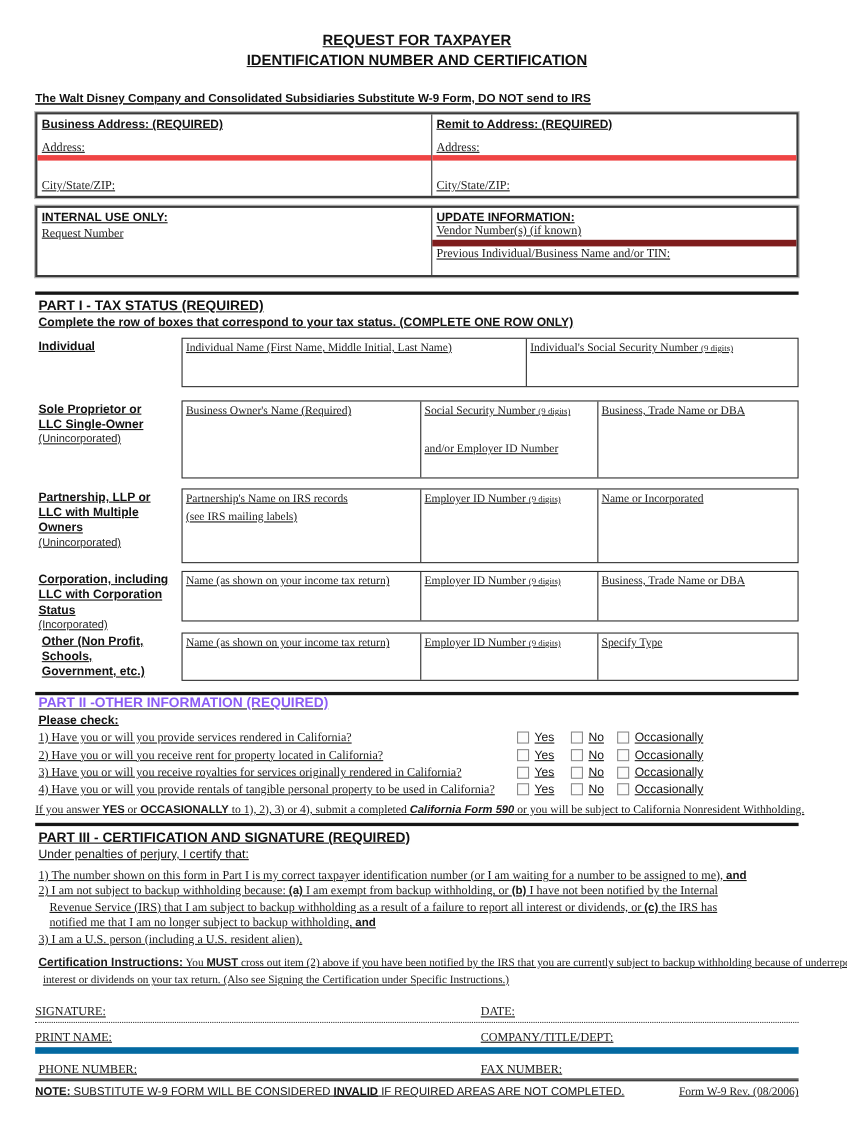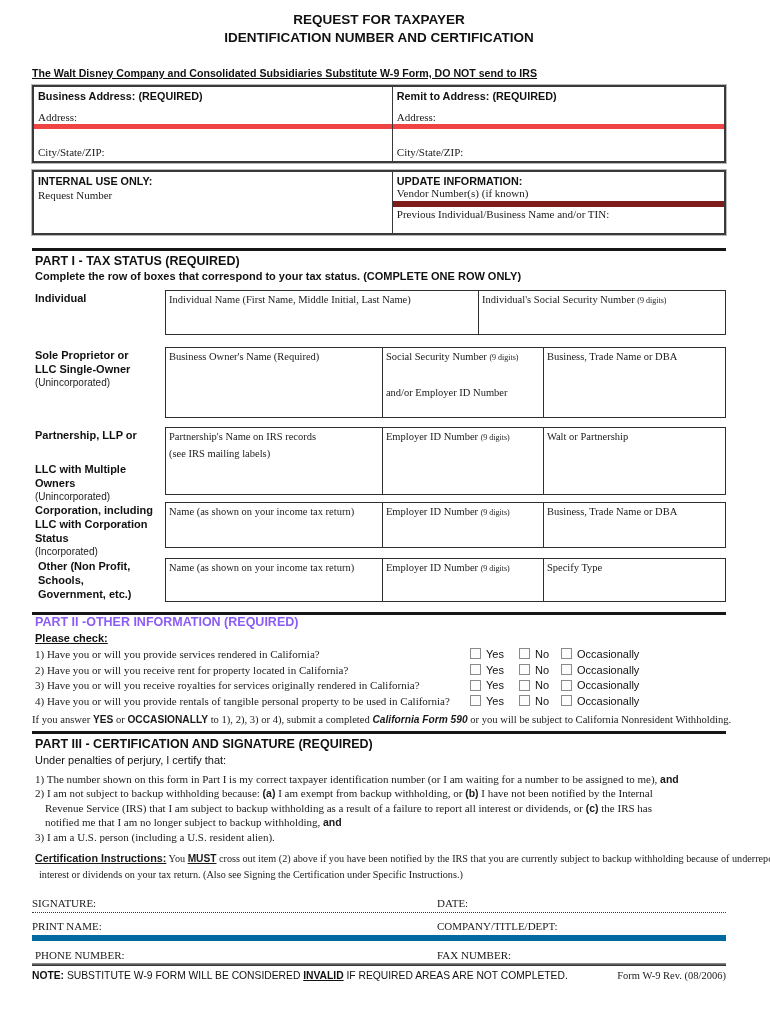--- a/index.html
+++ b/index.html
@@ -1,19 +1,19 @@
 <!DOCTYPE html>
 <html><head>
 <meta charset="utf-8">
 <style>
   * { margin:0; padding:0; box-sizing:border-box; }
   html,body { background:#fff; }
   body { width:770px; height:1024px; font-family:"Liberation Serif", serif; color:#1a1a1a; }
   .page { position:relative; width:770px; height:1024px; background:#fff; overflow:hidden; }
-  .content { margin:0 32px; width:694px; padding-top:11px; }
+  .content { margin:0 32px; width:694px; padding-top:28px;text-decoration:underline; }
 
   
   .title { text-align:center; font-family:"Liberation Sans", sans-serif; font-weight:bold; font-size:13.5px; line-height:18px; color:#111; }
   .subtitle { margin-top:20px; font-family:"Liberation Sans", sans-serif; font-weight:bold; font-size:10.6px; text-decoration:underline; color:#111; }
 
   
   .dual-box { border:2px solid #3a3a3a; box-shadow:0 0 0 1px #b9b9b9; display:flex; background:#fff; }
   .dual-box + .dual-box { margin-top:7px; }
   .db-col { position:relative; }
   .db-col.left { width:52%; border-right:1px solid #3a3a3a; }
@@ -29,21 +29,21 @@
 
   
   .thick-rule { height:3px; background:#161616; }
 
   
   .p1-heading { margin-top:3px; font-family:"Liberation Sans", sans-serif; font-weight:bold; font-size:12.5px; color:#111; }
   .p1-sub { margin-top:2px; font-family:"Liberation Sans", sans-serif; font-weight:bold; font-size:11px; color:#111; }
   .p1-row { display:flex; align-items:stretch; }
   .p1-label { width:133px; flex:none; font-family:"Liberation Sans", sans-serif; font-size:11px; line-height:14px; font-weight:bold; color:#111; padding-top:1px; padding-right:4px; }
   .p1-label .note { font-weight:normal; font-size:10px; color:#222; }
-  .p1-label .gap { margin-top:20px; }
+  .p1-label .gap { margin-top:0; }
   .p1-box { flex:1; border:1px solid #2f2f2f; display:flex; background:#fff; }
   .p1-cell { border-right:1px solid #2f2f2f; padding:2px 3px; font-size:10.5px; line-height:13px; }
   .p1-cell:last-child { border-right:none; }
   .p1-cell .small { font-size:8px; }
   .p1-cell .extra { margin-top:22px; }
   .r1 { margin-top:8px; height:45px; }
   .r2 { margin-top:12px; height:71px; }
   .r3 { margin-top:9px; height:68px; }
   .r4 { margin-top:7px; height:46px; }
   .r5 { margin-top:10px; height:44px; }
@@ -185,21 +185,21 @@
       <div class="p1-box">
         <div class="p1-cell w-c1">
           <div>Partnership's Name on IRS records</div>
           <div style="margin-top:4px;">(see IRS mailing labels)</div>
         </div>
         <div class="p1-cell w-c2">
           <span>Employer ID Number</span>
           <span class="small">(9 digits)</span>
         </div>
         <div class="p1-cell w-c3">
-          <span>Walt or Partnership</span>
+          <span>Name or Incorporated</span>
         </div>
       </div>
     </div>
 
     <div class="p1-row r4">
       <div class="p1-label" style="padding-left:3px;">
         <div>Corporation, including</div>
         <div>LLC with Corporation Status</div>
         <div class="note">(Incorporated)</div>
       </div>

